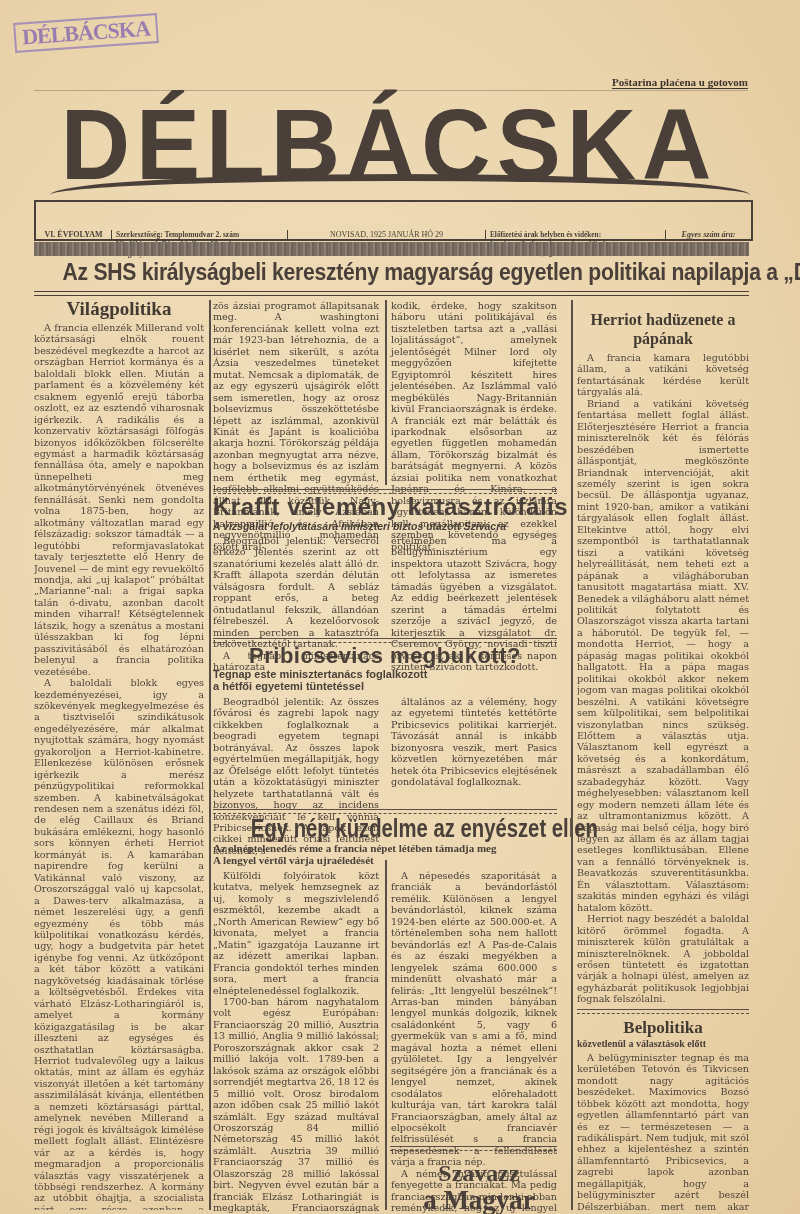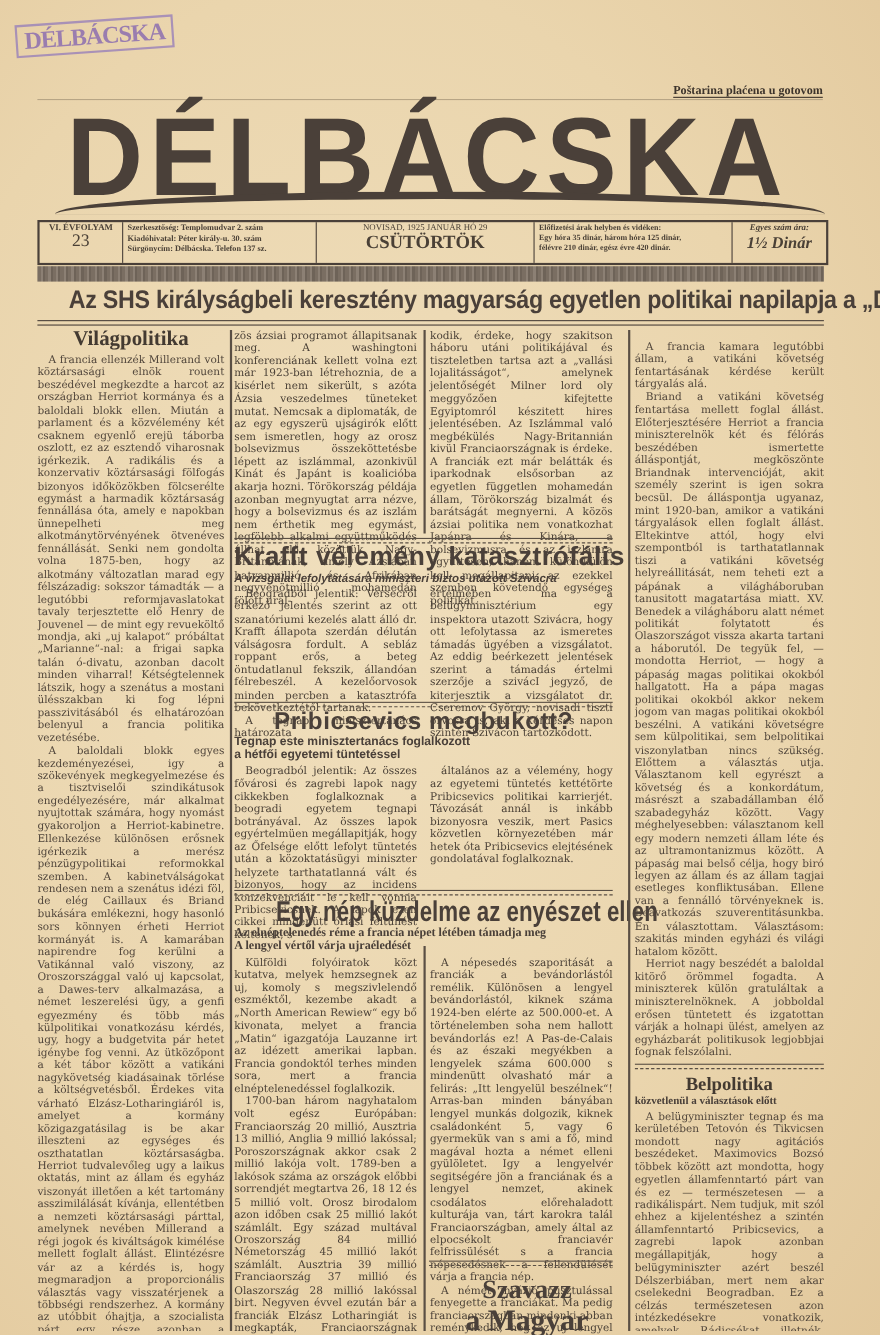--- a/index.html
+++ b/index.html
@@ -14,21 +14,21 @@
            color:#3d342c;border-bottom:1.5px solid #3d342c;}
   .thinrule{position:absolute;left:34px;right:52px;top:90px;height:1px;background:#b7a585;}
   .masthead{position:absolute;left:30px;top:96px;width:718px;height:92px;}
   .masthead .title{position:absolute;left:0;top:0;width:718px;text-align:center;
         font:bold 96px "Liberation Sans",sans-serif;color:#4a4039;letter-spacing:6px;
         transform:scaleY(1.05);line-height:96px;}
   .masthead .swoosh{position:absolute;left:20px;top:78px;width:700px;height:14px;
         border-top:7px solid #4a4039;border-radius:50% 50% 0 0/100% 100% 0 0;}
   .infobar{position:absolute;left:34px;top:200px;width:715px;height:37px;
            border:2px solid #4a4039;display:flex;font-family:"Liberation Serif",serif;}
-  .infobar>div{border-right:1.5px solid #4a4039;padding:0 4px;box-sizing:border-box;}
+  .infobar>div{border-right:1.5px solid #4a4039;padding:0 4px;box-sizing:border-box;margin-top:28px;}
   .infobar>div:last-child{border-right:none;}
   .c1{width:76px;text-align:center;}
   .c1 .a{font-size:8px;font-weight:bold;}
   .c1 .b{font-size:16px;line-height:18px;}
   .c2{width:176px;font-size:7.5px;line-height:9.5px;font-weight:bold;}
   .c3{width:198px;text-align:center;}
   .c3 .a{font-size:8px;}
   .c3 .b{font-size:17px;font-weight:bold;line-height:18px;}
   .c4{width:180px;font-size:7.3px;line-height:9px;font-weight:bold;}
   .c5{flex:1;text-align:center;font-style:italic;}
@@ -166,20 +166,21 @@
   <div class="vrule" style="left:385px;top:860px;height:350px;"></div>
   <div class="hrule" style="left:390px;top:1146px;width:167px;"></div>
 
   <div class="vote">
     <div class="a">Szavazz</div>
     <div class="b">a Magyar Pártra!</div>
   </div>
 
   <div class="vrule" style="left:571px;top:300px;height:910px;"></div>
   <div class="col" style="left:577px;top:310px;width:172px;height:900px;overflow:hidden;">
+    <div class="h-serif" style="font-size:16px;line-height:19px;margin-bottom:4px;">Herriot hadüzenete a pápának</div>
     <p>A francia kamara legutóbbi állam, a vatikáni követség fentartásának kérdése került tárgyalás alá.</p>
     <p>Briand a vatikáni követség fentartása mellett foglal állást. Előterjesztésére Herriot a francia miniszterelnök két és félórás beszédében ismertette álláspontját, megköszönte Briandnak intervencióját, akit személy szerint is igen sokra becsül. De álláspontja ugyanaz, mint 1920-ban, amikor a vatikáni tárgyalások ellen foglalt állást. Eltekintve attól, hogy elvi szempontból is tarthatatlannak tiszi a vatikáni követség helyreállitását, nem teheti ezt a pápának a világháboruban tanusitott magatartása miatt. XV. Benedek a világháboru alatt német politikát folytatott és Olaszországot vissza akarta tartani a háborutól. De tegyük fel, — mondotta Herriot, — hogy a pápaság magas politikai okokból hallgatott. Ha a pápa magas politikai okokból akkor nekem jogom van magas politikai okokból beszélni. A vatikáni követségre sem külpolitikai, sem belpolitikai viszonylatban nincs szükség. Előttem a választás utja. Választanom kell egyrészt a követség és a konkordátum, másrészt a szabadállamban élő szabadegyház között. Vagy méghelyesebben: választanom kell egy modern nemzeti állam léte és az ultramontanizmus között. A pápaság mai belső célja, hogy biró legyen az állam és az állam tagjai esetleges konfliktusában. Ellene van a fennálló törvényeknek is. Beavatkozás szuverentitásunkba. Én választottam. Választásom: szakitás minden egyházi és világi hatalom között.</p>
     <p>Herriot nagy beszédét a baloldal kitörő örömmel fogadta. A miniszterek külön gratuláltak a miniszterelnöknek. A jobboldal erősen tüntetett és izgatottan várják a holnapi ülést, amelyen az egyházbarát politikusok legjobbjai fognak felszólalni.</p>
     <div class="hrule" style="position:relative;width:172px;margin:4px 0;"></div>
     <div class="h-serif" style="font-size:17px;line-height:20px;">Belpolitika</div>
     <div class="sub" style="font-family:'Liberation Serif',serif;font-size:10px;margin-bottom:2px;">közvetlenül a választások előtt</div>
     <p>A belügyminiszter tegnap és ma kerületében Tetovón és Tikvicsen mondott nagy agitációs beszédeket. Maximovics Bozsó többek között azt mondotta, hogy egyetlen államfenntartó párt van és ez — természetesen — a radikálispárt. Nem tudjuk, mit szól ehhez a kijelentéshez a szintén államfenntartó Pribicsevics, a zagrebi lapok azonban megállapitják, hogy a belügyminiszter azért beszél Délszerbiában, mert nem akar cselekedni Beogradban. Ez a célzás természetesen azon intézkedésekre vonatkozik, amelyek Rádicsékat illetnék, illetőleg illethetnék . . .</p>
 
   </div>
 

